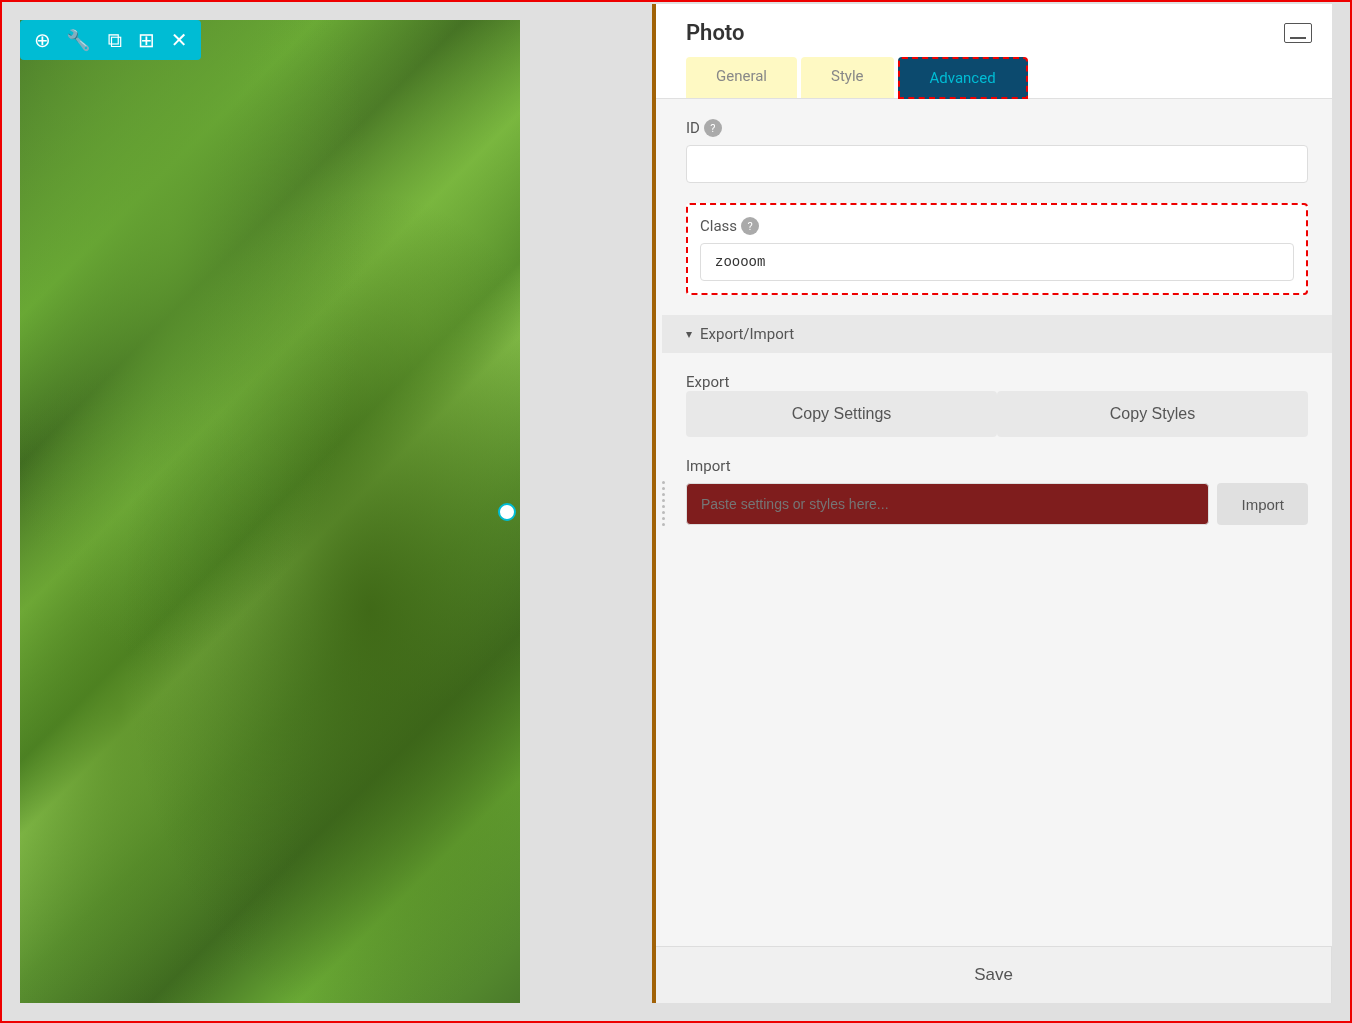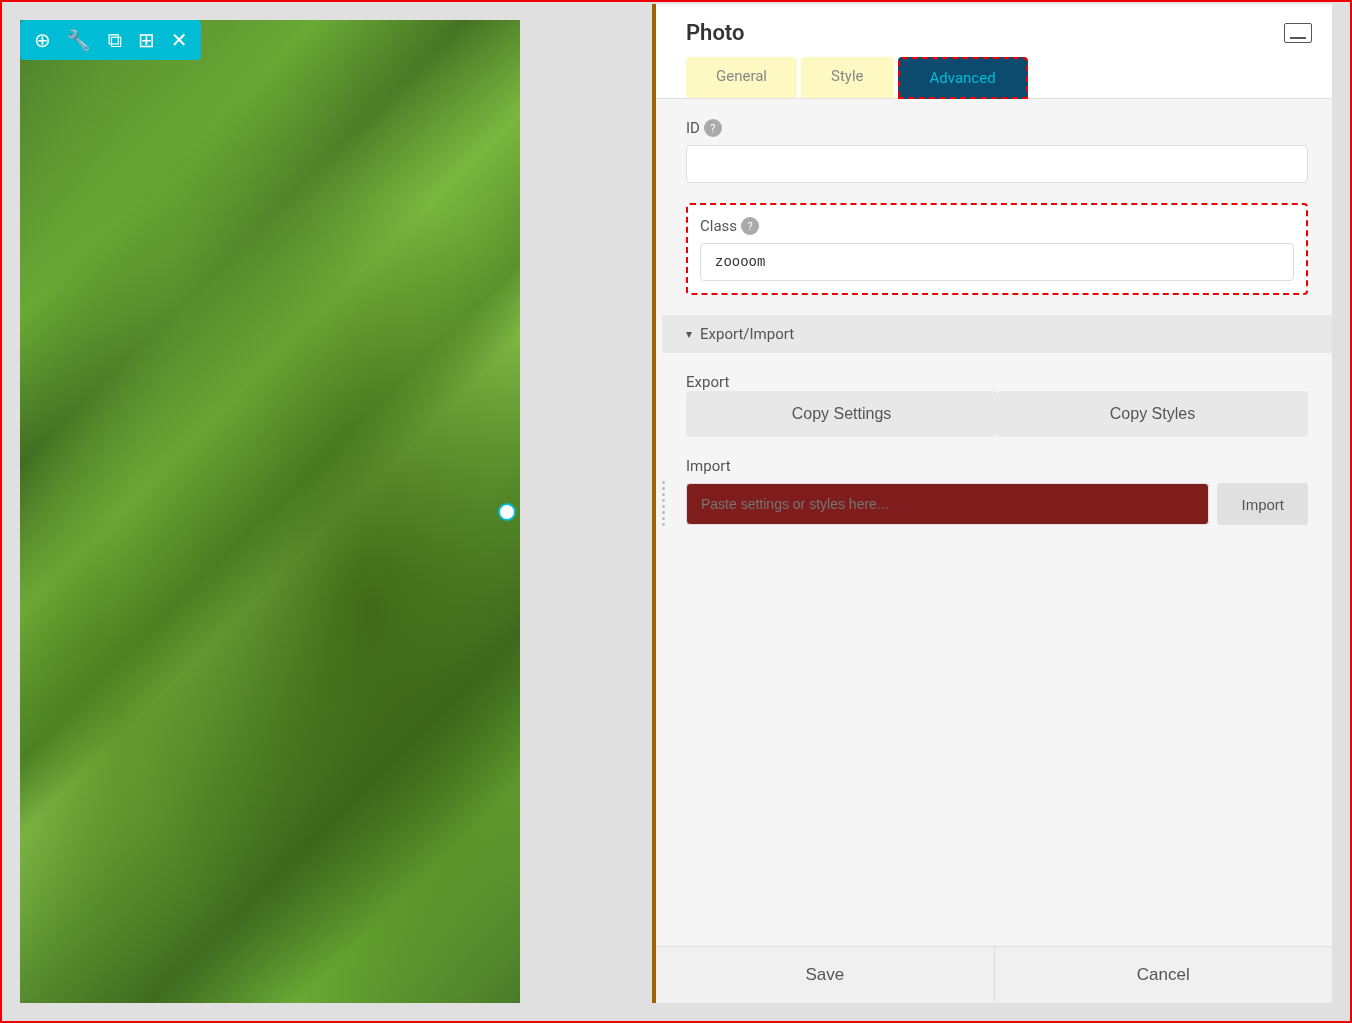--- a/index.html
+++ b/index.html
@@ -440,15 +440,14 @@
 
     <div class="import-row">
       <input class="import-input" type="text" placeholder="Paste settings or styles here..." style="">
       <button class="btn-import">Import</button>
     </div>
 
   </div>
 
   <div class="panel-footer">
     <button class="btn-save">Save</button>
-    <button class="btn-cancel">Cancel</button>
   </div>
 </div>
 
 </body></html>

